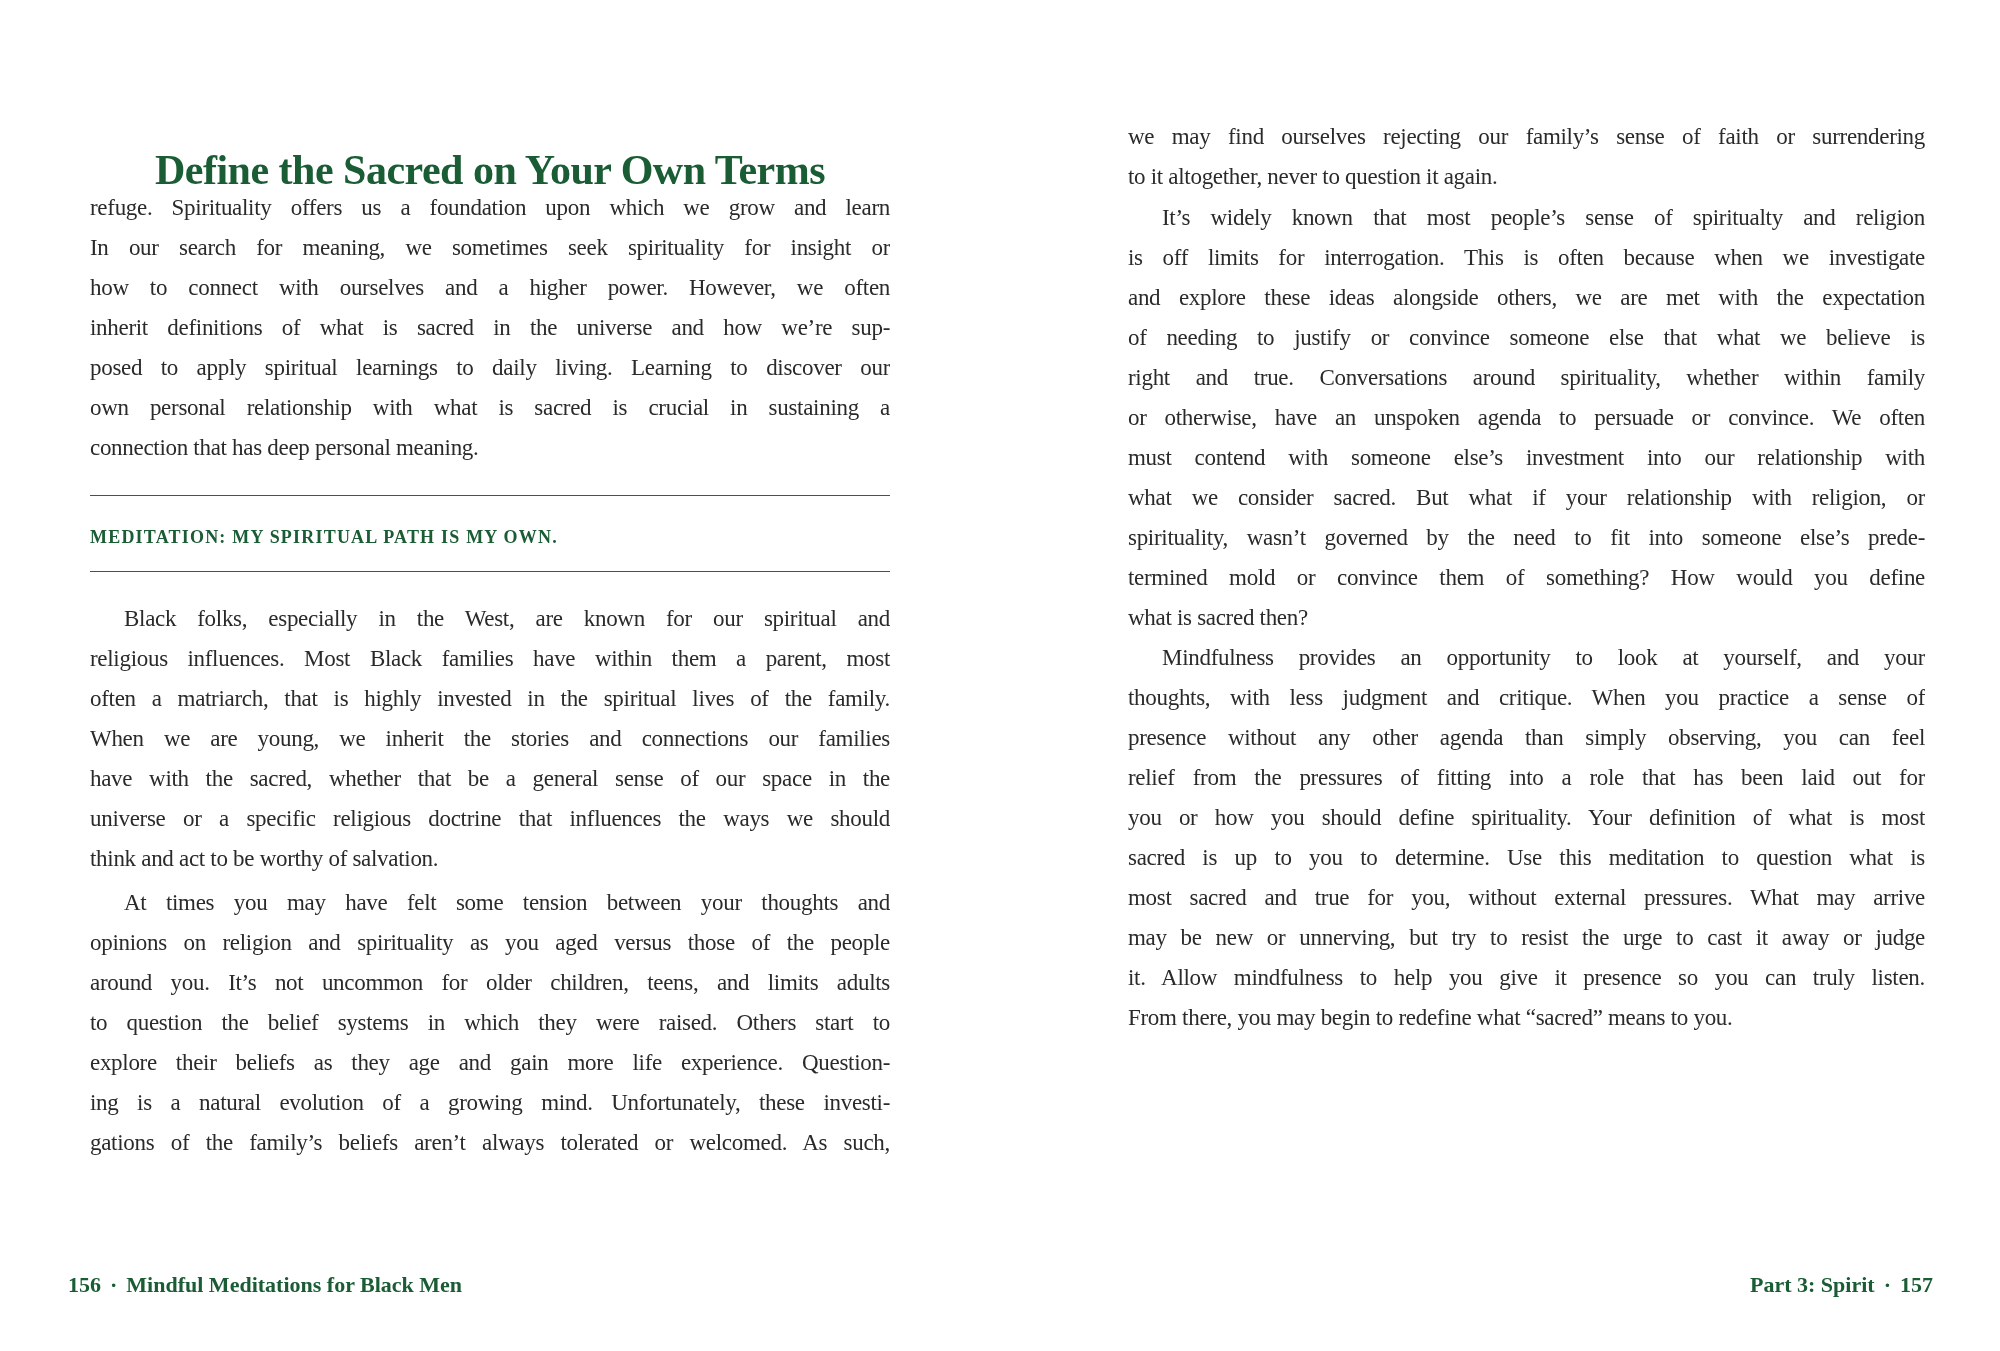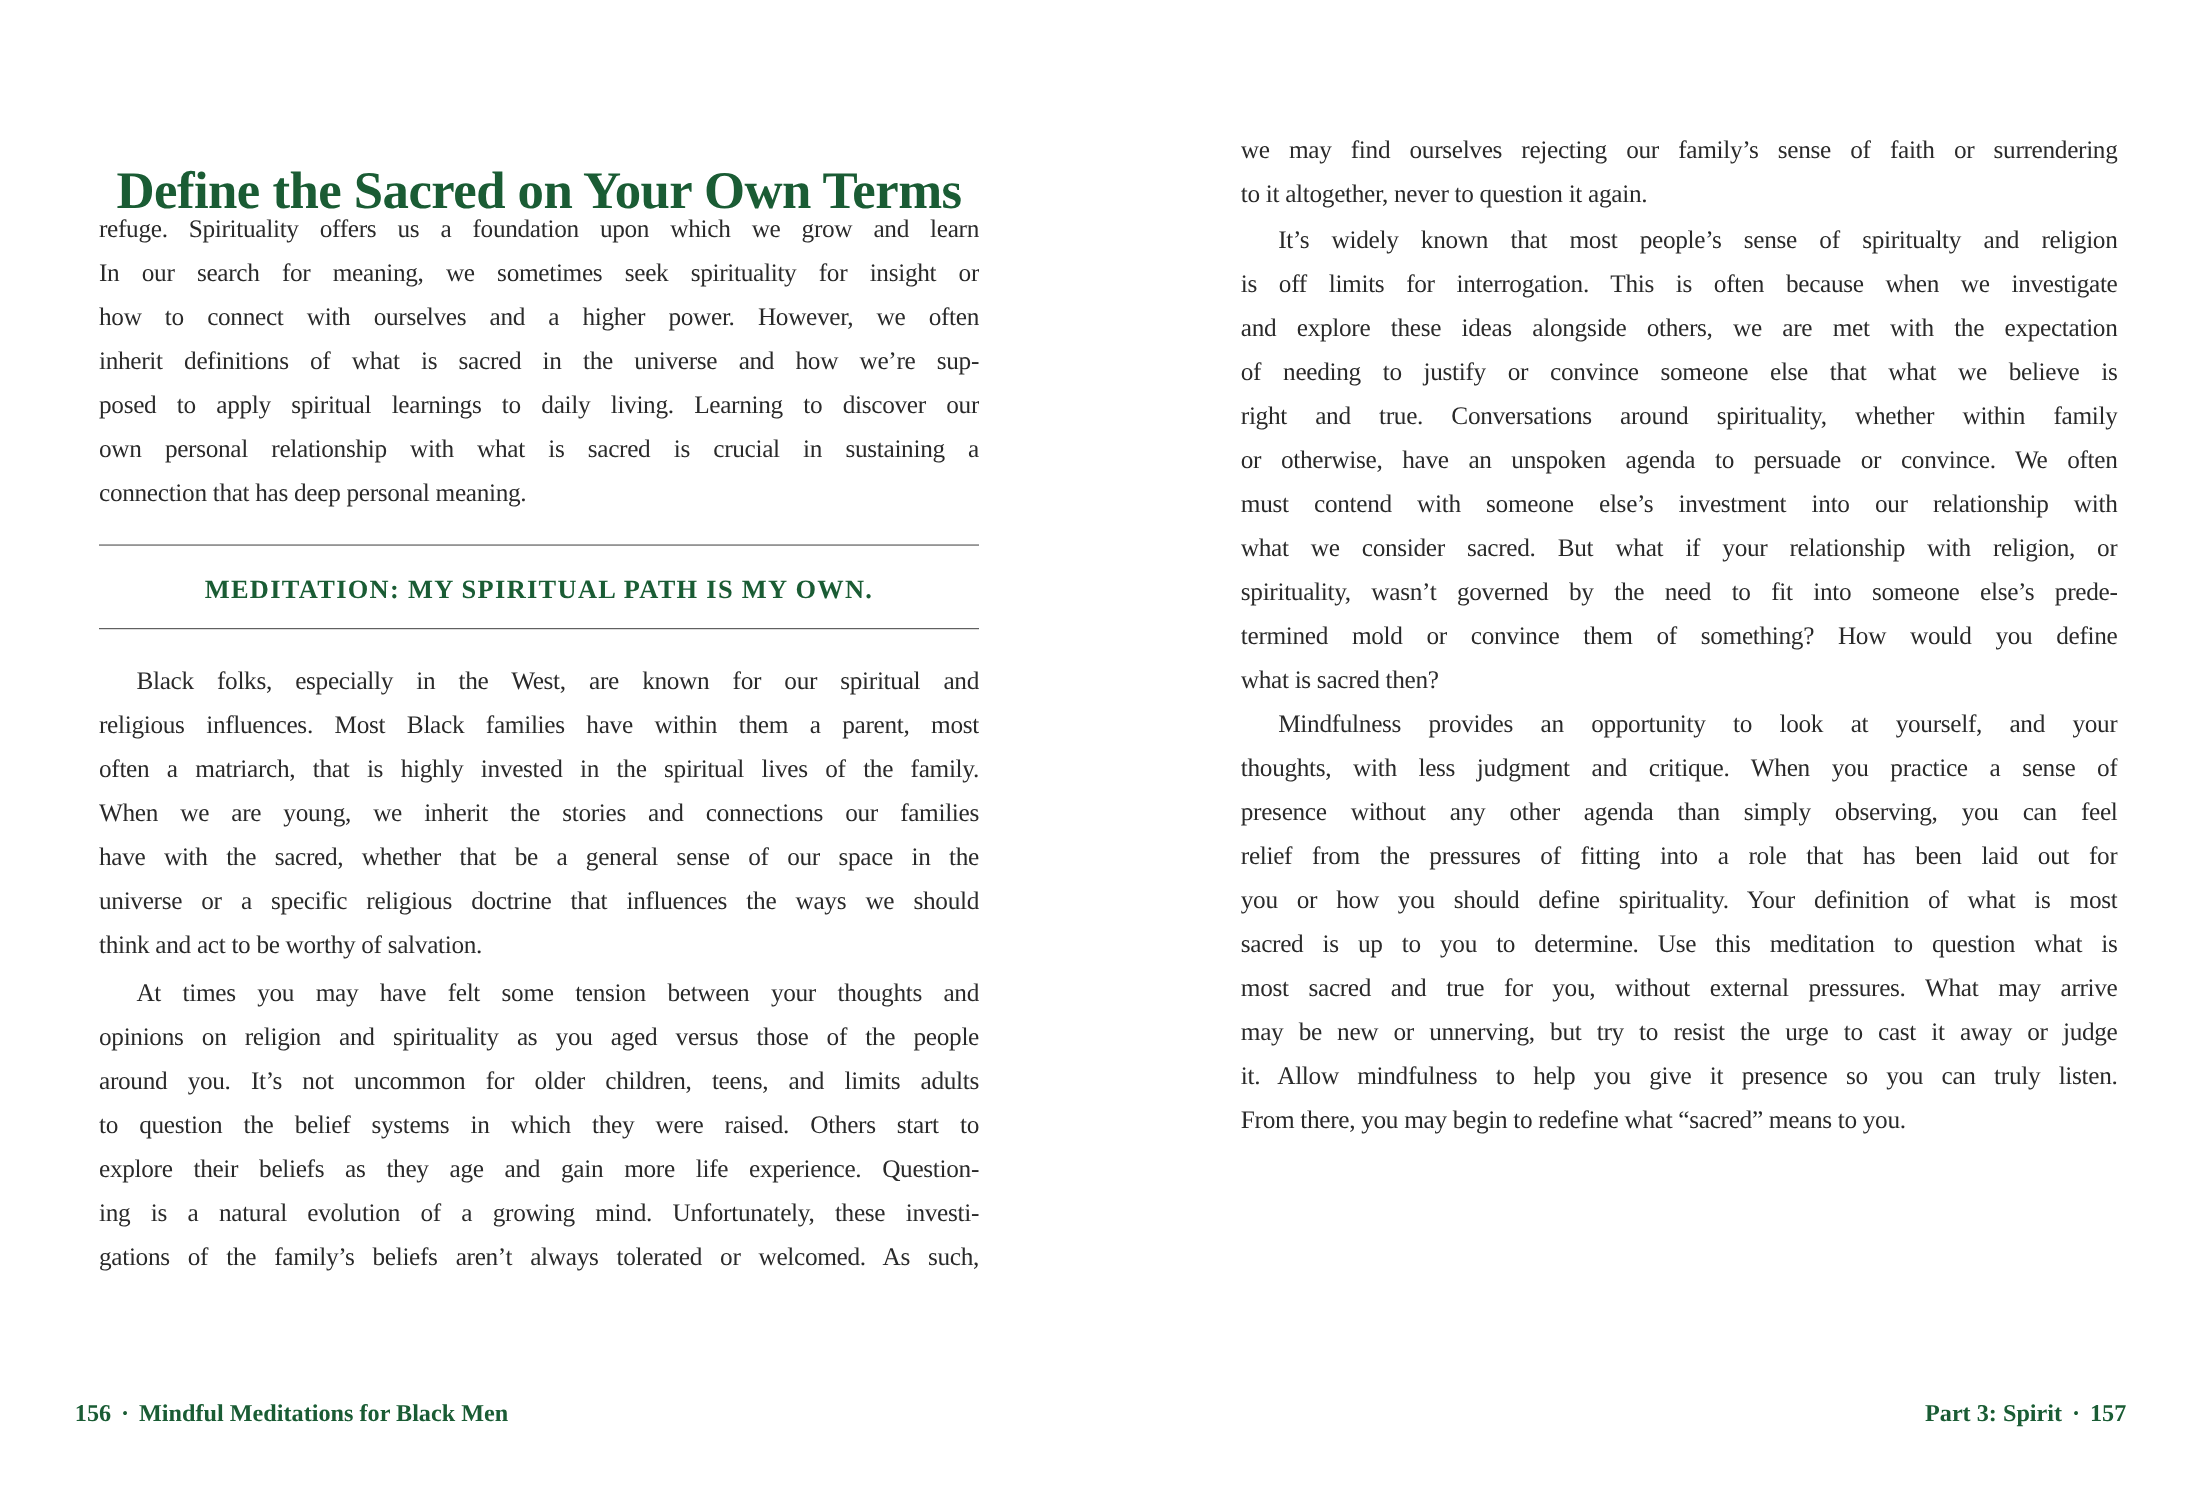--- a/index.html
+++ b/index.html
@@ -9,21 +9,21 @@
     background: var(--bg, #ffffff);
     font-family: "Liberation Serif", "DejaVu Serif", serif;
     overflow: hidden;
   }
   .block { position: absolute; }
 
   
   .chapter-title {
     left: 90px; top: 118px; width: 800px;
     text-align: center;
-    font-size: 48px; font-weight: bold;
+    font-size: 42px; font-weight: bold;
     letter-spacing: -0.5px; line-height: 48px;
     color: var(--green, #1a5c34);
   }
 
   
   .para { width: 800px; }
   .para-left  { left: 90px; }
   .para-right { left: 1128px; width: 797px; }
   .line {
     font-size: 23px; letter-spacing: -0.3px;
@@ -37,22 +37,21 @@
 
   
   .rule {
     left: 90px; width: 800px; height: 0;
     border-top: 1.5px solid var(--rule, #4f4f4f);
   }
   .rule-1 { top: 495px; }
   .rule-2 { top: 571px; }
   .meditation {
     left: 90px; top: 524px; width: 800px;
-    text-align: center;
-    font-size: 24px; font-weight: bold; letter-spacing: 1.2px;
+    font-size: 18px; font-weight: bold; letter-spacing: 1.2px;
     line-height: 26px;
     color: var(--green, #1a5c34);
   }
 
   
   .footer {
     top: 1270px;
     font-size: 22px; font-weight: bold; line-height: 30px;
     color: var(--green, #1a5c34);
     white-space: nowrap;

